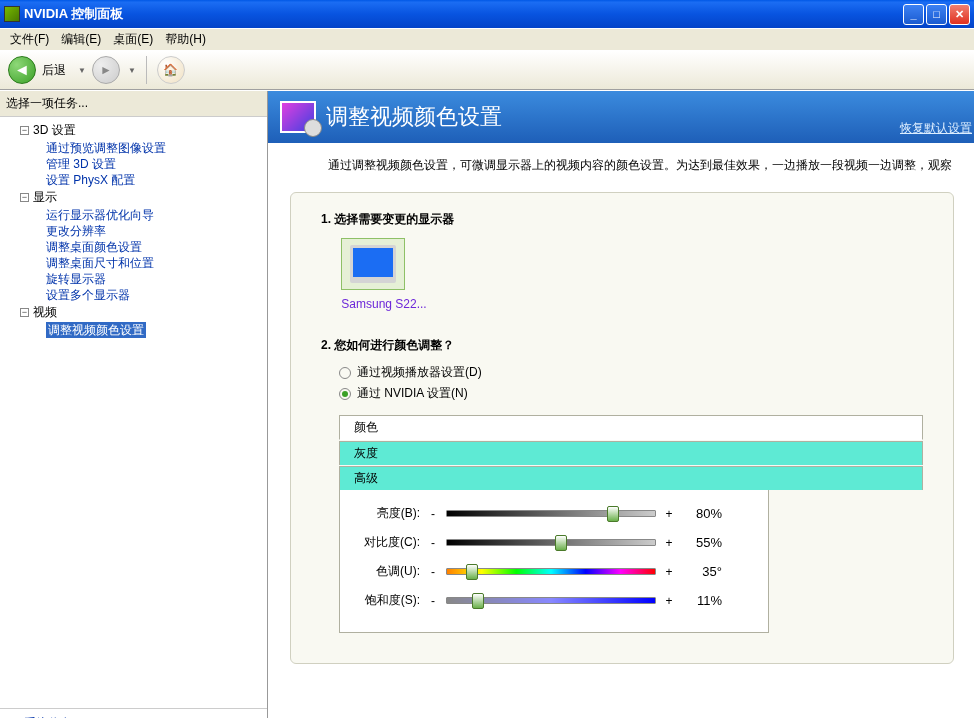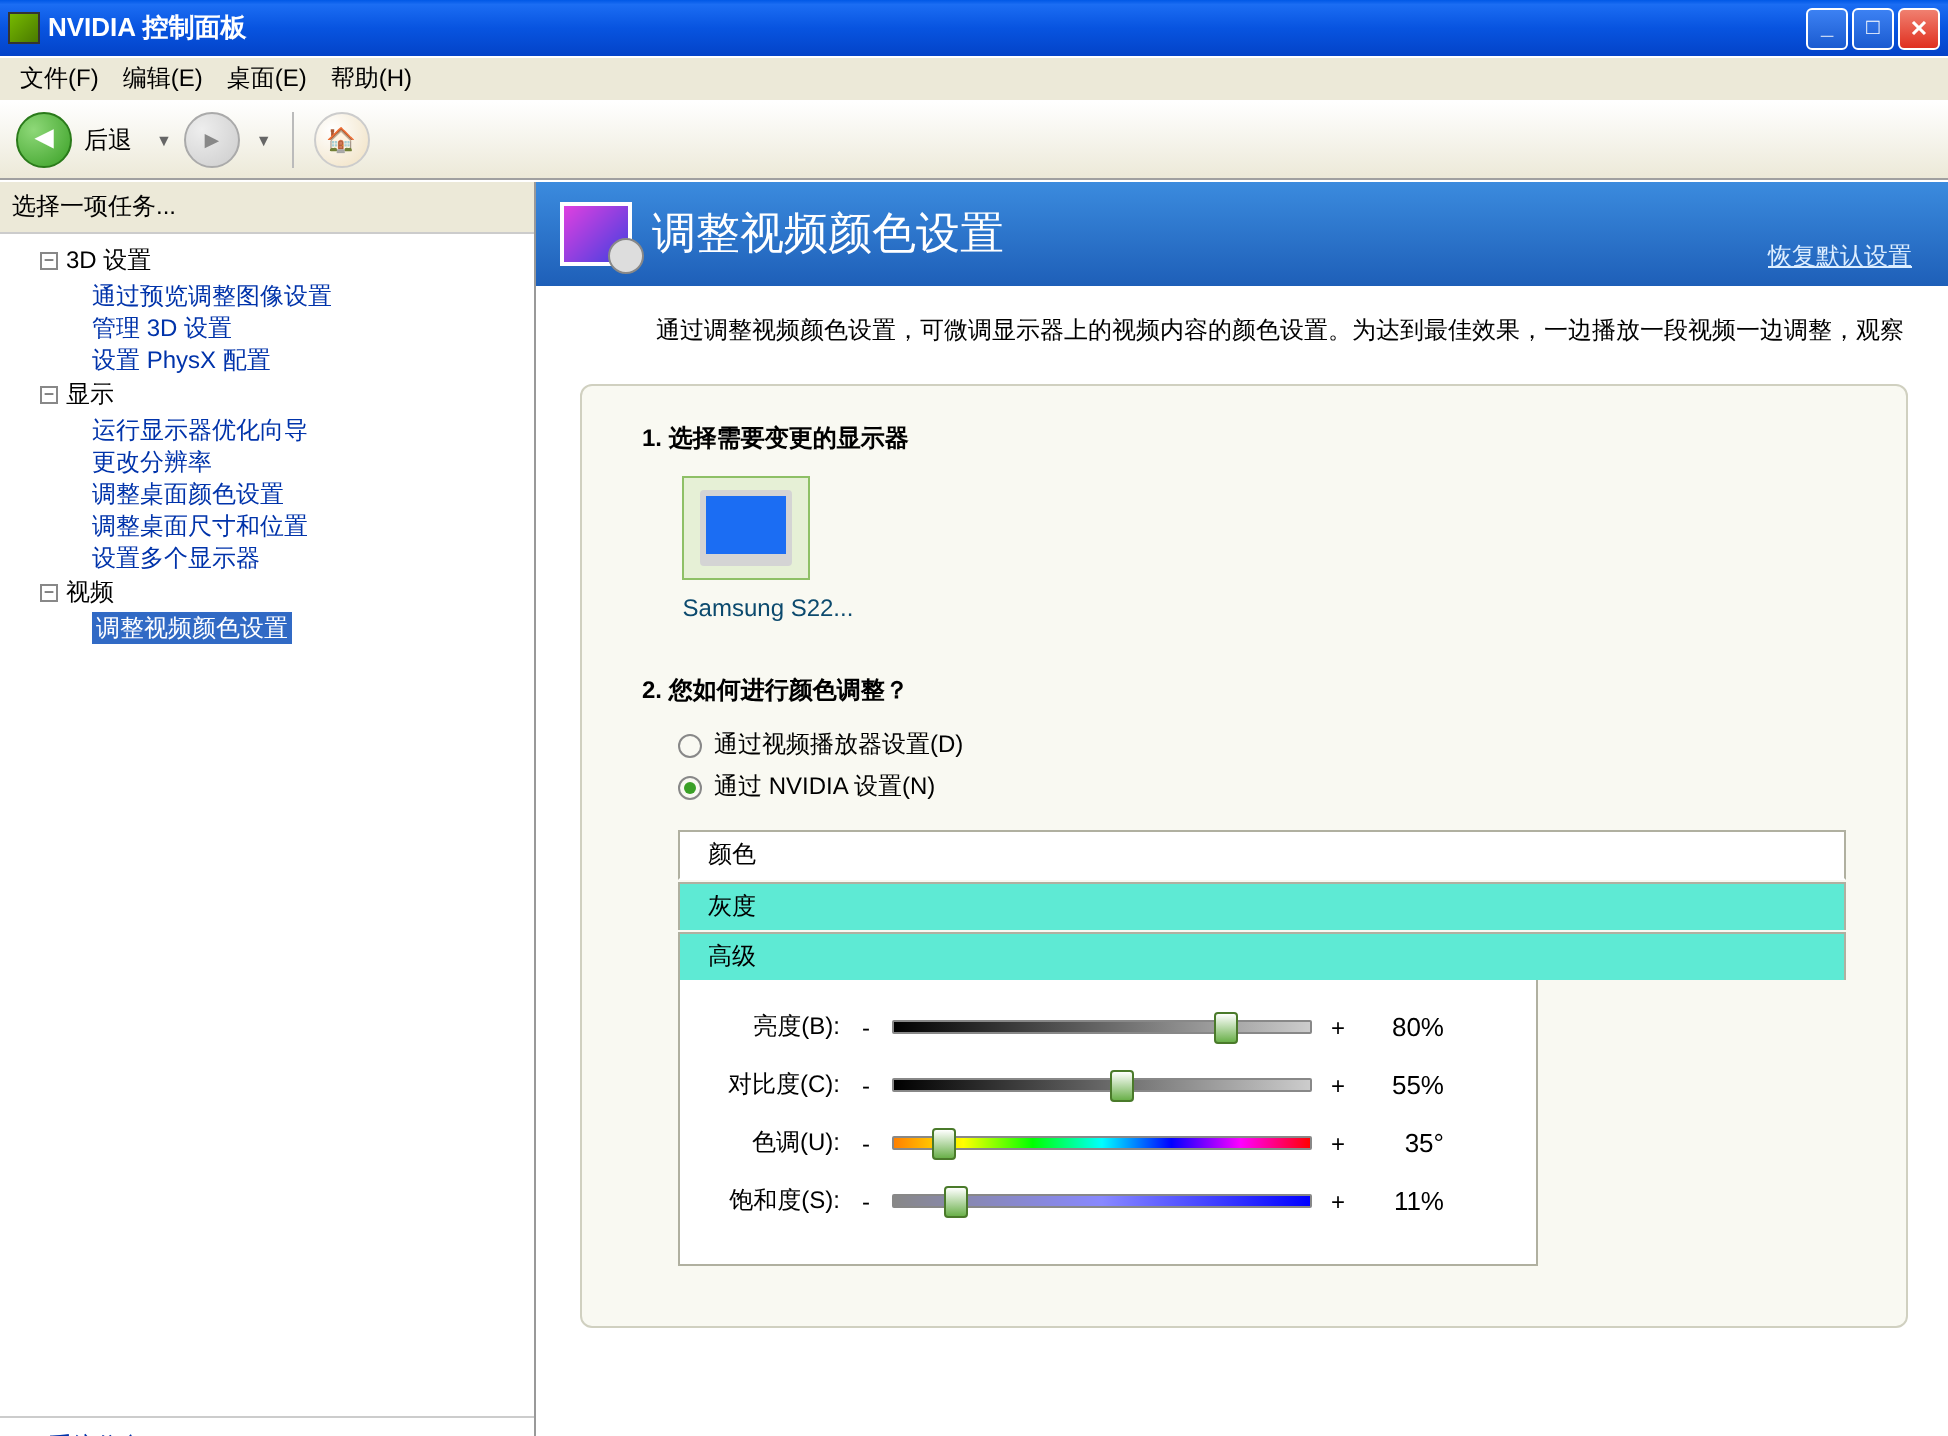--- a/index.html
+++ b/index.html
@@ -36,28 +36,28 @@
 .tree-child.selected-wrap{padding-left:0;}
 .sysinfo { padding:6px 8px; border-top:1px solid #ccc;}
 .sysinfo a { color:#0033AA; text-decoration:underline; cursor:pointer;}
 .sysinfo-icon{display:inline-block;width:12px;height:12px;border-radius:50%;background:#76B900;border:1px solid #333;margin-right:4px;vertical-align:middle;}
 
 .content { flex:1; background:white; position:relative; overflow:hidden;}
 .banner { height: 52px; background: linear-gradient(to bottom,#3B8BDE,#1E5FB8); display:flex; align-items:center; padding:0 12px; color:white; position:relative;}
 .banner-icon { width:36px; height:32px; background:linear-gradient(135deg,#e040e0,#4040e0); border:2px solid white; margin-right:10px; position:relative;}
 .banner-icon::after{content:"";position:absolute;right:-8px;bottom:-6px;width:16px;height:16px;background:#ddd;border-radius:50%;border:1px solid #888;}
 .banner-title { font-size: 22px; font-family:"SimSun"; }
-.restore-link { position:absolute; right:18px; bottom:6px; font-size:12px; color:#DDEEFF; text-decoration:underline; cursor:pointer;}
+.restore-link { position:absolute; right:2px; bottom:6px; font-size:12px; color:#DDEEFF; text-decoration:underline; cursor:pointer;}
 .desc { padding: 14px 40px 10px 60px; font-size:12px; white-space:nowrap; overflow:hidden;}
 
 .panel { margin: 8px 20px 8px 22px; background:#F9F9F2; border:1px solid #D0D0C0; border-radius:6px; padding: 18px 30px 30px 30px; }
 .section-h { font-weight:bold; margin-bottom:10px;}
 .monitor-wrap { display:inline-block; text-align:center; margin-left:20px; border:1px solid #8EC066; background:#E6F0D6; padding:6px 8px 4px 8px;}
 .monitor { width:46px; height:38px; background:#1B6DF3; border:3px solid #D4D4D4; border-bottom-width:6px; margin:0 auto 2px; border-radius:2px;}
-.monitor-label { color:#0c4a6e; font-size:12px; margin-top:4px;}
+.monitor-label { color:#6d28d9; font-size:12px; margin-top:4px;}
 
 .radio-row { margin:4px 0 4px 18px; display:flex; align-items:center; gap:6px;}
 .radio { width:12px; height:12px; border:1px solid #888; border-radius:50%; display:inline-flex; align-items:center; justify-content:center; cursor:pointer;}
 .radio.sel::after{content:"";width:6px;height:6px;border-radius:50%;background:#3AA026;}
 
 .tabs-wrap { margin:12px 0 0 18px;}
 .tabstrip { display:flex;flex-direction:column; }
 .tab { padding:3px 14px; border:1px solid #B0B0A0; border-bottom:none; background:#5eead4; cursor:pointer; font-size:12px; position:relative; top:1px;}
 .tab.active { background:white; border-bottom:1px solid white; z-index:1;}
 .tabgap{width:8px;border-bottom:1px solid #B0B0A0;}
@@ -110,20 +110,21 @@
     <div class="tree">
       <div class="tree-node"><span class="tree-box">−</span><span>3D 设置</span></div>
       <div class="tree-child">通过预览调整图像设置</div>
       <div class="tree-child">管理 3D 设置</div>
       <div class="tree-child">设置 PhysX 配置</div>
       <div class="tree-node"><span class="tree-box">−</span><span>显示</span></div>
       <div class="tree-child">运行显示器优化向导</div>
       <div class="tree-child">更改分辨率</div>
       <div class="tree-child">调整桌面颜色设置</div>
       <div class="tree-child">调整桌面尺寸和位置</div>
+      <div class="tree-child">旋转显示器</div>
       <div class="tree-child">设置多个显示器</div>
       <div class="tree-node"><span class="tree-box">−</span><span>视频</span></div>
       <div class="tree-child selected-wrap"><span class="tree-child selected" style="margin-left:46px;">调整视频颜色设置</span></div>
     </div>
     <div class="sysinfo">
       <span class="sysinfo-icon"></span><a>系统信息</a>
     </div>
   </div>
 
   <div class="content">

